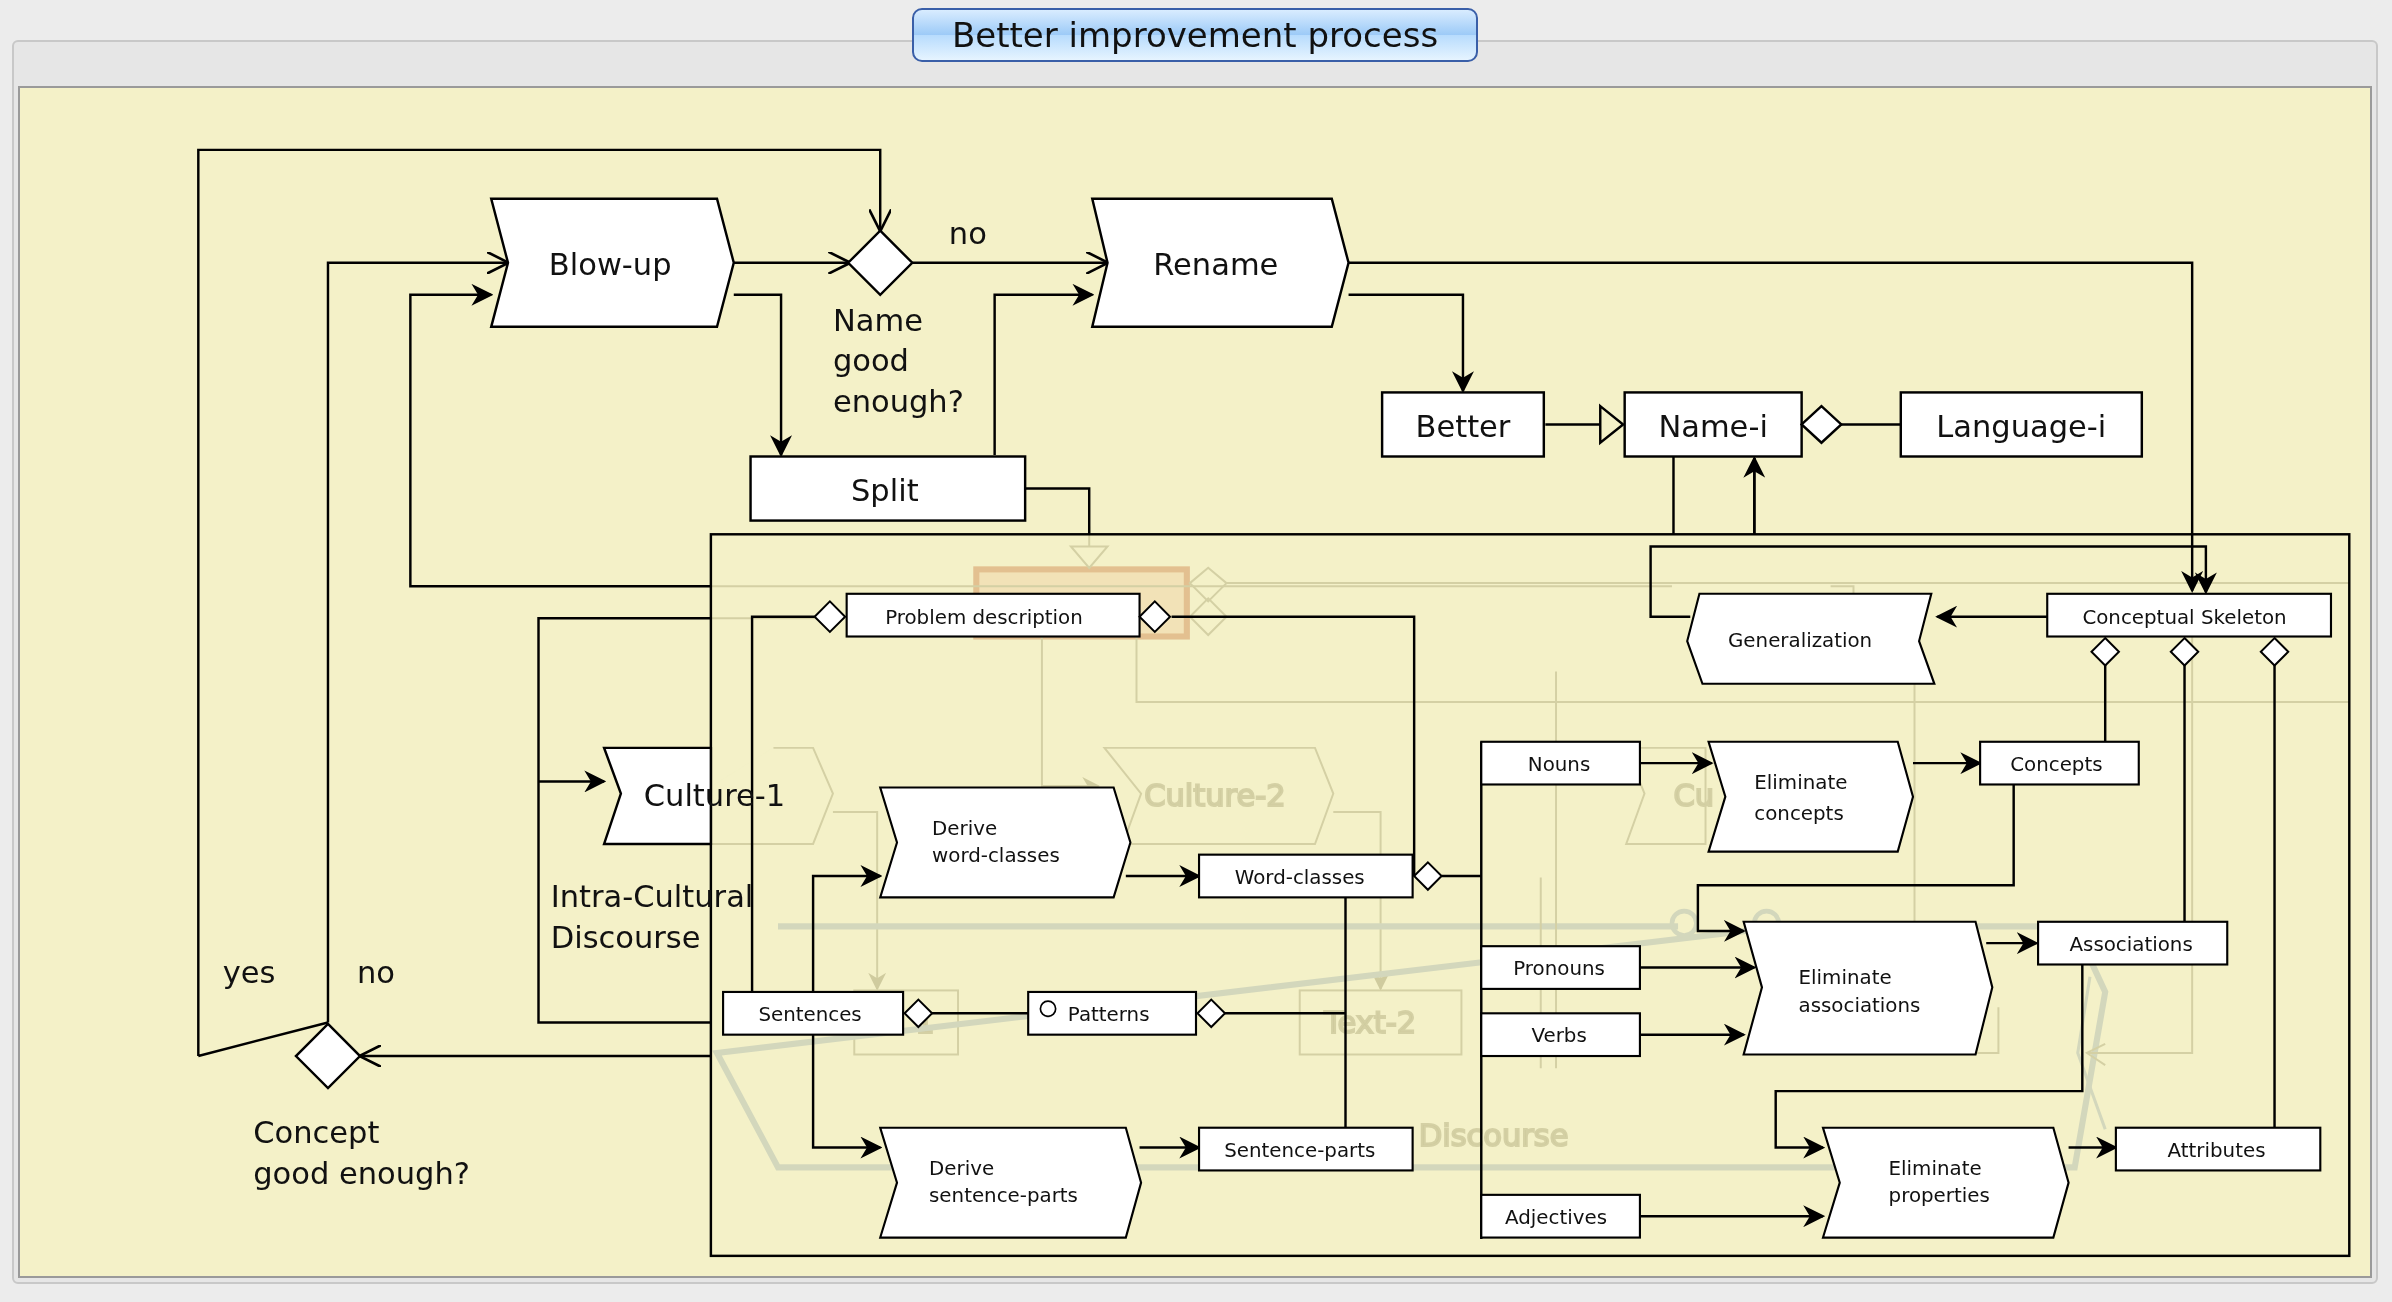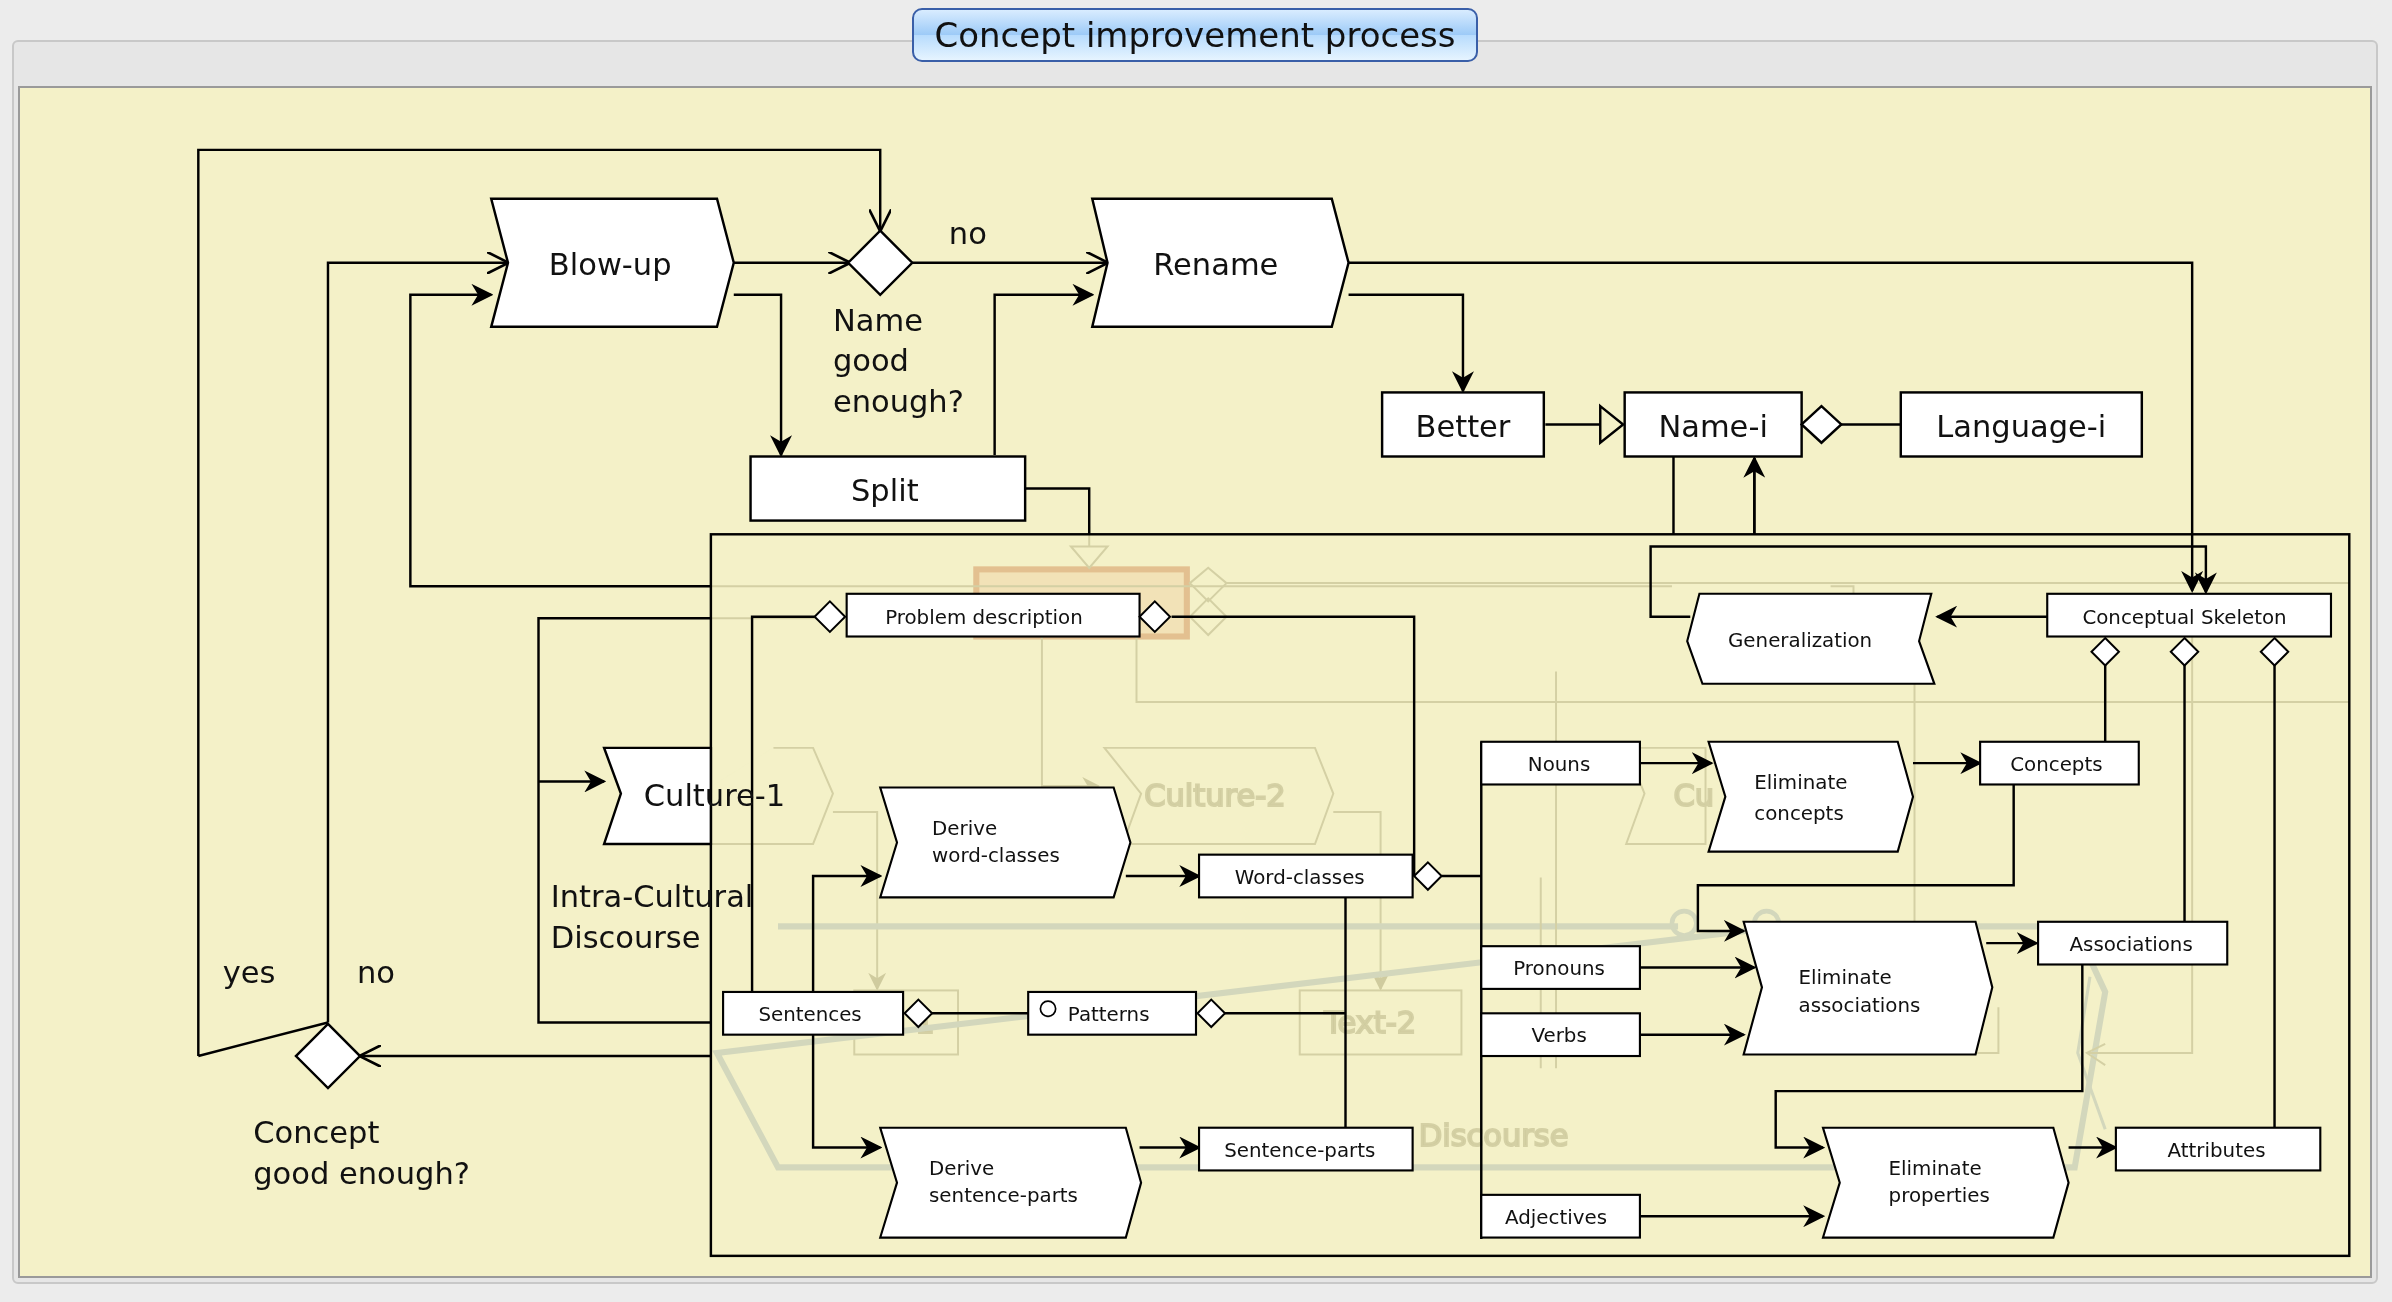--- a/index.html
+++ b/index.html
@@ -13,21 +13,21 @@
   svg text{font-family:"DejaVu Sans",sans-serif;fill:#111;}
   .sm{font-size:13px;}
   .md{font-size:20px;}
   .ghost text{fill:#cfcb9e;}
 </style>
 </head>
 <body>
 
 <div class="frame"></div>
 <div class="canvas"></div>
-<div class="tab">Concept improvement process</div>
+<div class="tab">Better improvement process</div>
 
 <svg class="diagram" viewBox="0 0 1568 853">
   <defs>
     <marker id="arr" viewBox="0 0 10 10" refX="9" refY="5" markerWidth="9" markerHeight="9" orient="auto-start-reverse">
       <path d="M0,0 L10,5 L0,10 L3,5 z" fill="#000"></path>
     </marker>
     <marker id="open" viewBox="0 0 10 10" refX="9" refY="5" markerWidth="9" markerHeight="9" orient="auto">
       <path d="M0,0 L10,5 L0,10" fill="none" stroke="#000" stroke-width="1.2"></path>
     </marker>
     <marker id="garr" viewBox="0 0 10 10" refX="9" refY="5" markerWidth="9" markerHeight="9" orient="auto">

